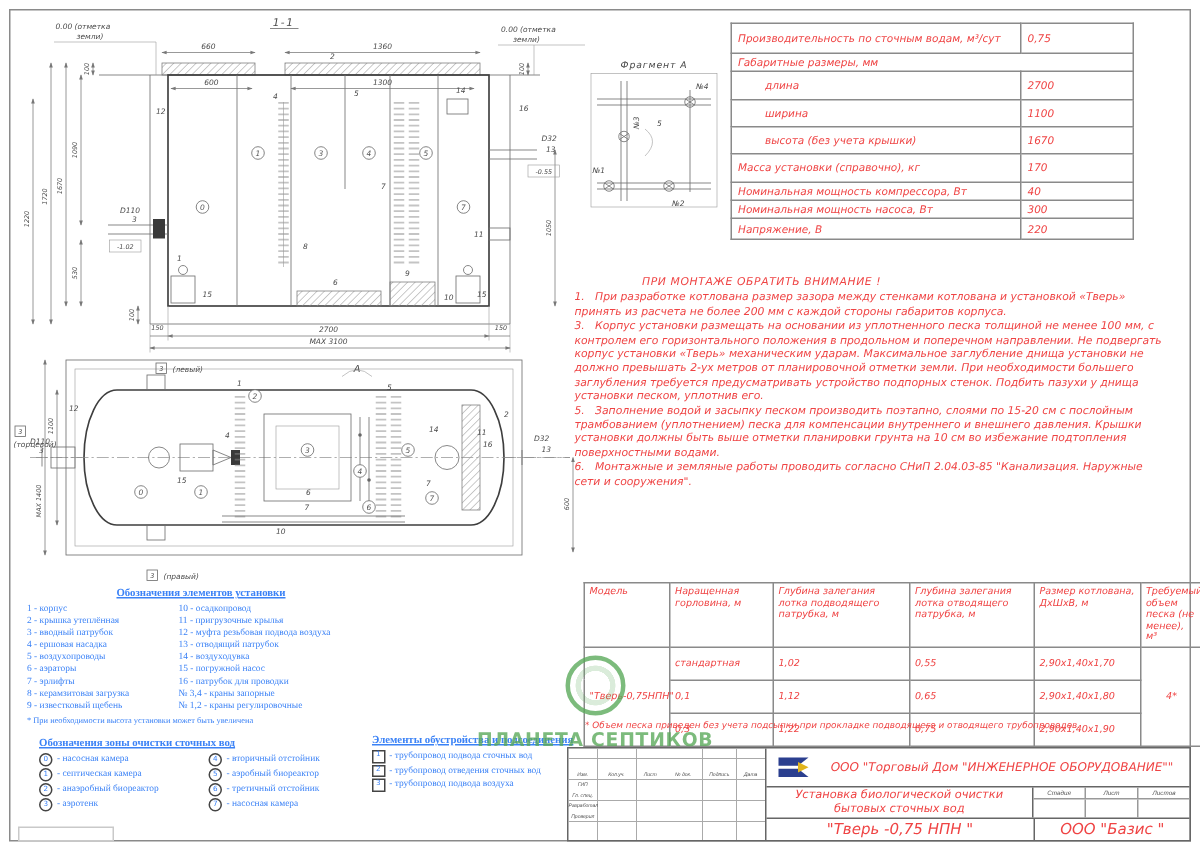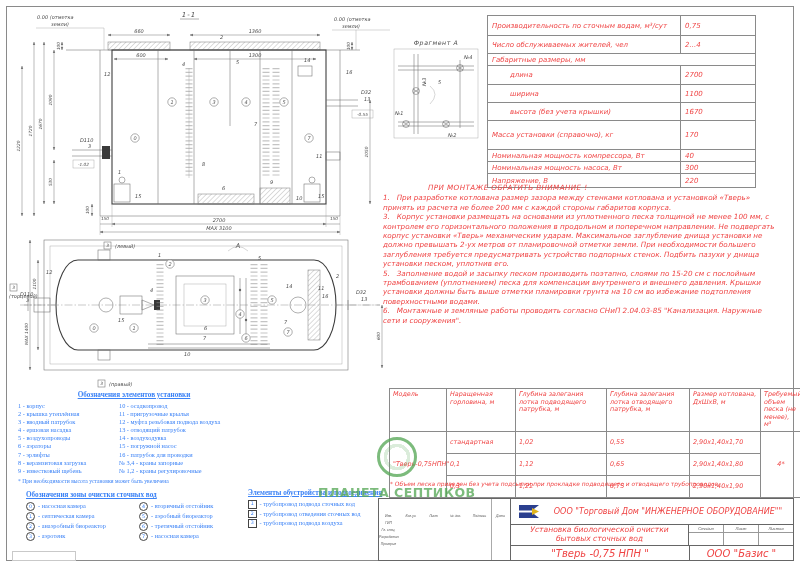--- a/index.html
+++ b/index.html
@@ -520,40 +520,36 @@
         <span>- трубопровод подвода воздуха</span>
       </div>
   </div>
 
   <table class="spec tech">
     <tbody>
         <tr style="height:20px">
           <td>Производительность по сточным водам, м³/сут</td>
           <td class="val">0,75</td>
         </tr>
-    <tr style="height:18px">
-          <td>Число обслуживаемых жителей, чел</td>
-          <td class="val">2...4</td>
-        </tr>
     <tr style="height:12px">
           <td colspan="2">Габаритные размеры, мм</td>
         </tr>
     <tr style="height:19px">
           <td class="ind">длина</td>
           <td class="val">2700</td>
         </tr>
     <tr style="height:18px">
           <td class="ind">ширина</td>
           <td class="val">1100</td>
         </tr>
     <tr style="height:18px">
           <td class="ind">высота (без учета крышки)</td>
           <td class="val">1670</td>
         </tr>
-    <tr style="height:29px">
+    <tr style="height:19px">
           <td>Масса установки (справочно), кг</td>
           <td class="val">170</td>
         </tr>
     <tr style="height:12px">
           <td>Номинальная мощность компрессора, Вт</td>
           <td class="val">40</td>
         </tr>
     <tr style="height:12px">
           <td>Номинальная мощность насоса, Вт</td>
           <td class="val">300</td>

